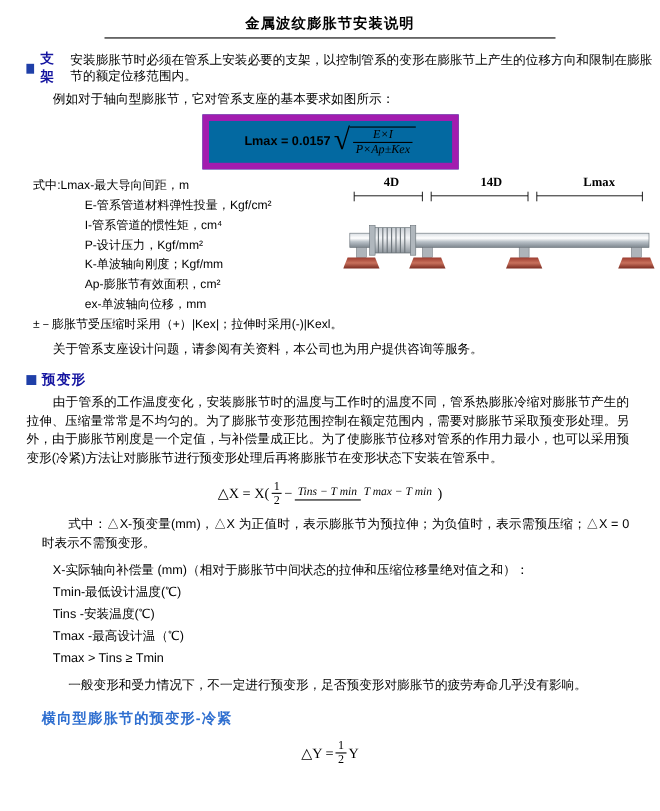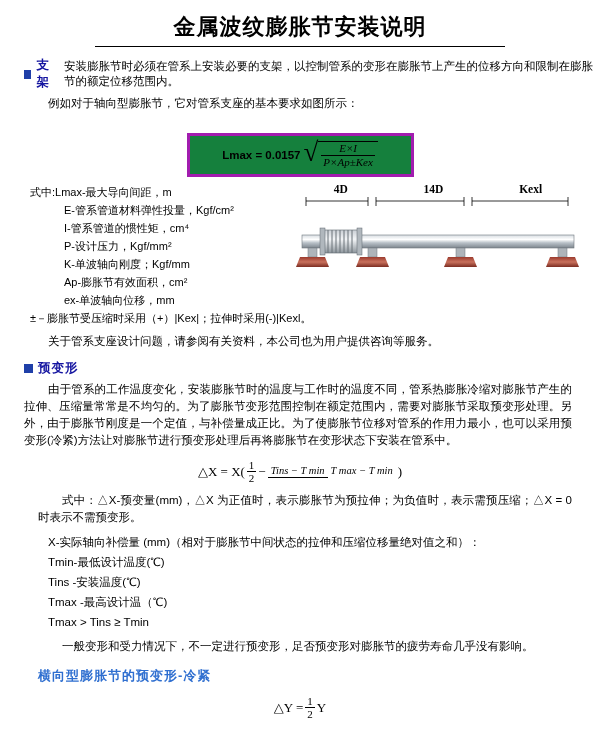--- a/index.html
+++ b/index.html
@@ -16,21 +16,21 @@
   }
   .page {
     position: relative;
     width: 600px;
     height: 737px;
     padding: 0;
     box-sizing: border-box;
   }
   .title {
     text-align: center;
-    font-size: 22px;
+    font-size: 13px;
     font-weight: bold;
     letter-spacing: 1px;
     margin: 12px 0 4px 0;
     font-family: "Liberation Serif", serif;
   }
   .title-rule {
     width: 410px;
     height: 1px;
     background: #000;
     margin: 4px auto 10px auto;
@@ -64,28 +64,28 @@
     letter-spacing: 1px;
   }
   .sub-head {
     font-size: 13px;
     font-weight: bold;
     color: #2f6fd0;
     margin: 12px 0 6px 38px;
     letter-spacing: 1px;
   }
   .formula-box {
-    margin: 21px auto 6px auto;
+    margin: 4px auto 6px auto;
     width: 205px;
-    border: 3px solid #a21caf;
+    border: 6px solid #a21caf;
     padding: 5px 8px;
     text-align: center;
     font-family: "Liberation Serif", serif;
     font-size: 12px;
-    background: #15803d;
+    background: #0369a1;
   }
   .formula-row {
     display: flex;
     align-items: center;
     justify-content: center;
     gap: 3px;
   }
   .lhs {
     font-weight: bold;
     font-size: 11.5px;
@@ -118,27 +118,27 @@
   }
   .legend {
     margin: 6px 0 0 30px;
     font-size: 11px;
     line-height: 18px;
   }
   .legend div {
     white-space: nowrap;
   }
   .legend .l0 { margin-left: 0px; }
-  .legend .l1 { margin-left: 14px; padding-left: 20px; }
+  .legend .l1 { margin-left: 27px; padding-left: 20px; }
   .mid-block {
     position: relative;
   }
   .diagram {
     position: absolute;
-    right: 20px;
+    right: 4px;
     top: 0;
     width: 284px;
     height: 110px;
   }
   .dim-row {
     display: flex;
     font-size: 11.5px;
     font-weight: bold;
     font-family: "Liberation Serif", serif;
     color: #000;
@@ -232,21 +232,21 @@
       <div class="l1">K-单波轴向刚度；Kgf/mm</div>
       <div class="l1">Ap-膨胀节有效面积，cm²</div>
       <div class="l1">ex-单波轴向位移，mm</div>
       <div class="l0">±－膨胀节受压缩时采用（+）|Kex|；拉伸时采用(-)|Kexl。</div>
     </div>
 
     <div class="diagram">
       <div class="dim-row">
         <span>4D</span>
         <span>14D</span>
-        <span>Kexl</span>
+        <span>Lmax</span>
       </div>
       <svg width="284" height="88" viewBox="0 0 284 88">
         <defs>
           <linearGradient id="pipe" x1="0" y1="0" x2="0" y2="1">
             <stop offset="0%" stop-color="#d8dde2"></stop>
             <stop offset="35%" stop-color="#ffffff"></stop>
             <stop offset="60%" stop-color="#b9c1c8"></stop>
             <stop offset="100%" stop-color="#7d868e"></stop>
           </linearGradient>
           <linearGradient id="bell" x1="0" y1="0" x2="0" y2="1">

